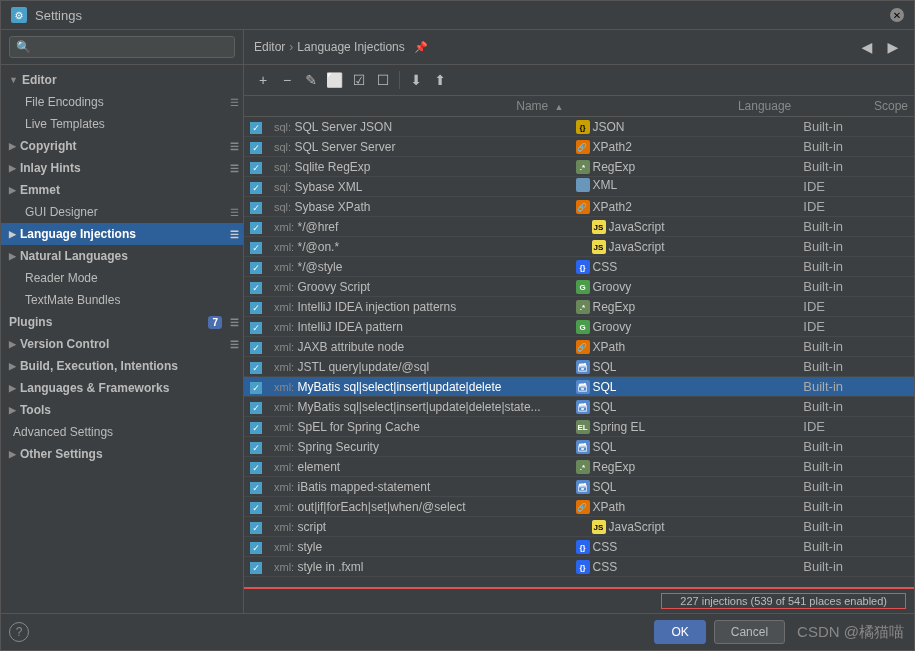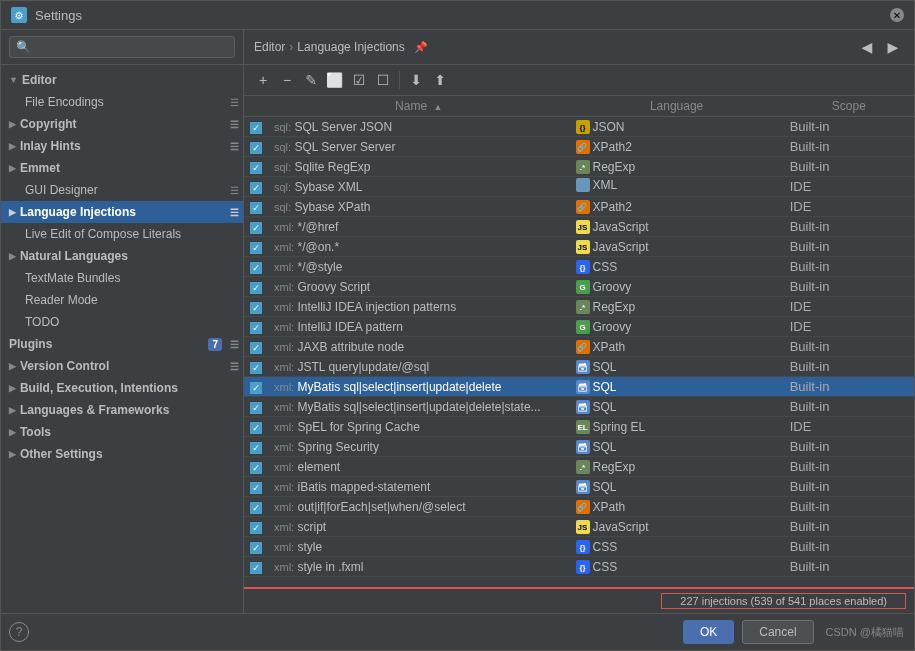--- a/index.html
+++ b/index.html
@@ -193,21 +193,21 @@
     }
     table {
       width: 100%;
       border-collapse: collapse;
     }
     thead th {
       background: #3c3f41;
       color: #888;
       font-weight: normal;
       padding: 3px 6px;
-      text-align: center;
+      text-align: right;
       border-bottom: 1px solid #555;
       position: sticky;
       top: 0;
       z-index: 1;
       font-size: 12px;
     }
     tbody tr { height: 20px; }
     tbody tr.row-selected { background: #2d6099; color: #fff; }
     td {
       padding: 1px 6px;
@@ -243,21 +243,21 @@
       align-items: center;
       justify-content: center;
       font-size: 8px;
       font-weight: bold;
       flex-shrink: 0;
     }
     .lang-json { background: #c8a000; color: #000; }
     .lang-xpath { background: #e07000; color: #fff; }
     .lang-regex { background: #6a8759; color: #fff; }
     .lang-xml { background: #6897bb; color: #fff; }
-    .lang-js { background: #f0db4f; color: #000; }
+    .lang-js { background: #f0db4f; color: #000; margin-left: 16px; }
     .lang-css { background: #2965f1; color: #fff; }
     .lang-groovy { background: #4b9c4b; color: #fff; }
     .lang-sql { background: #5588cc; color: #fff; }
     .lang-xpath2 { background: #e07000; color: #fff; }
     .lang-springel { background: #6a8759; color: #fff; }
     .scope-col { color: #aaa; font-size: 13px; }
     .status-bar {
       display: flex;
       align-items: center;
       justify-content: flex-end;
@@ -342,20 +342,23 @@
       <div class="sidebar-tree">
 
         <div class="tree-section-header">
           <span class="arrow">▼</span>
           <span>Editor</span>
         </div>
         <div class="tree-item indent1">
           <span>File Encodings</span>
           <span style="margin-left:auto;font-size:10px;color:#888">☰</span>
         </div>
+        <div class="tree-item indent1">
+          <span>Live Templates</span>
+        </div>
 
         <div class="tree-section-header">
           <span class="arrow">▶</span>
           <span>Copyright</span>
           <span style="margin-left:auto;font-size:10px;color:#888">☰</span>
         </div>
 
         <div class="tree-section-header">
           <span class="arrow">▶</span>
           <span>Inlay Hints</span>
@@ -369,36 +372,30 @@
         <div class="tree-item indent1">
           <span>GUI Designer</span>
           <span style="margin-left:auto;font-size:10px;color:#888">☰</span>
         </div>
 
         <div class="tree-section-header active" style="background:#2d6099;color:#fff;">
           <span class="arrow" style="color:#ccc">▶</span>
           <span>Language Injections</span>
           <span style="margin-left:auto;font-size:10px;color:#ccc">☰</span>
         </div>
-        <div class="tree-item indent1">
-          <span>Live Edit of Compose Literals</span>
-        </div>
 
         <div class="tree-section-header">
           <span class="arrow">▶</span>
           <span>Natural Languages</span>
         </div>
         <div class="tree-item indent1">
+          <span>Reader Mode</span>
+        </div>
+        <div class="tree-item indent1">
           <span>TextMate Bundles</span>
-        </div>
-        <div class="tree-item indent1">
-          <span>Reader Mode</span>
-        </div>
-        <div class="tree-item indent1">
-          <span>TODO</span>
         </div>
 
         <div class="tree-section-header">
           <span>Plugins</span>
           <span class="badge">7</span>
           <span style="margin-left:4px;font-size:10px;color:#888">☰</span>
         </div>
 
         <div class="tree-section-header">
           <span class="arrow">▶</span>
@@ -414,20 +411,23 @@
         <div class="tree-section-header">
           <span class="arrow">▶</span>
           <span>Languages &amp; Frameworks</span>
         </div>
 
         <div class="tree-section-header">
           <span class="arrow">▶</span>
           <span>Tools</span>
         </div>
 
+        <div class="tree-item" style="padding-left:12px;">
+          <span>Advanced Settings</span>
+        </div>
 
         <div class="tree-section-header">
           <span class="arrow">▶</span>
           <span>Other Settings</span>
         </div>
       </div>
     </div>
 
     <div class="content">
 
@@ -844,15 +844,15 @@
       <div class="status-bar">
         <span class="status-text">227 injections (539 of 541 places enabled)</span>
       </div>
     </div>
   </div>
 
   <div class="footer" style="position:relative;">
     <button class="question-btn">?</button>
     <button class="footer-btn footer-btn-ok">OK</button>
     <button class="footer-btn footer-btn-cancel">Cancel</button>
-    <span style="font-size:11px;color:#888;margin-left:4px;">CSDN @橘猫喵</span>
+    <span style="font-size:15px;color:#888;margin-left:4px;">CSDN @橘猫喵</span>
   </div>
 </div>
 
 </body></html>

